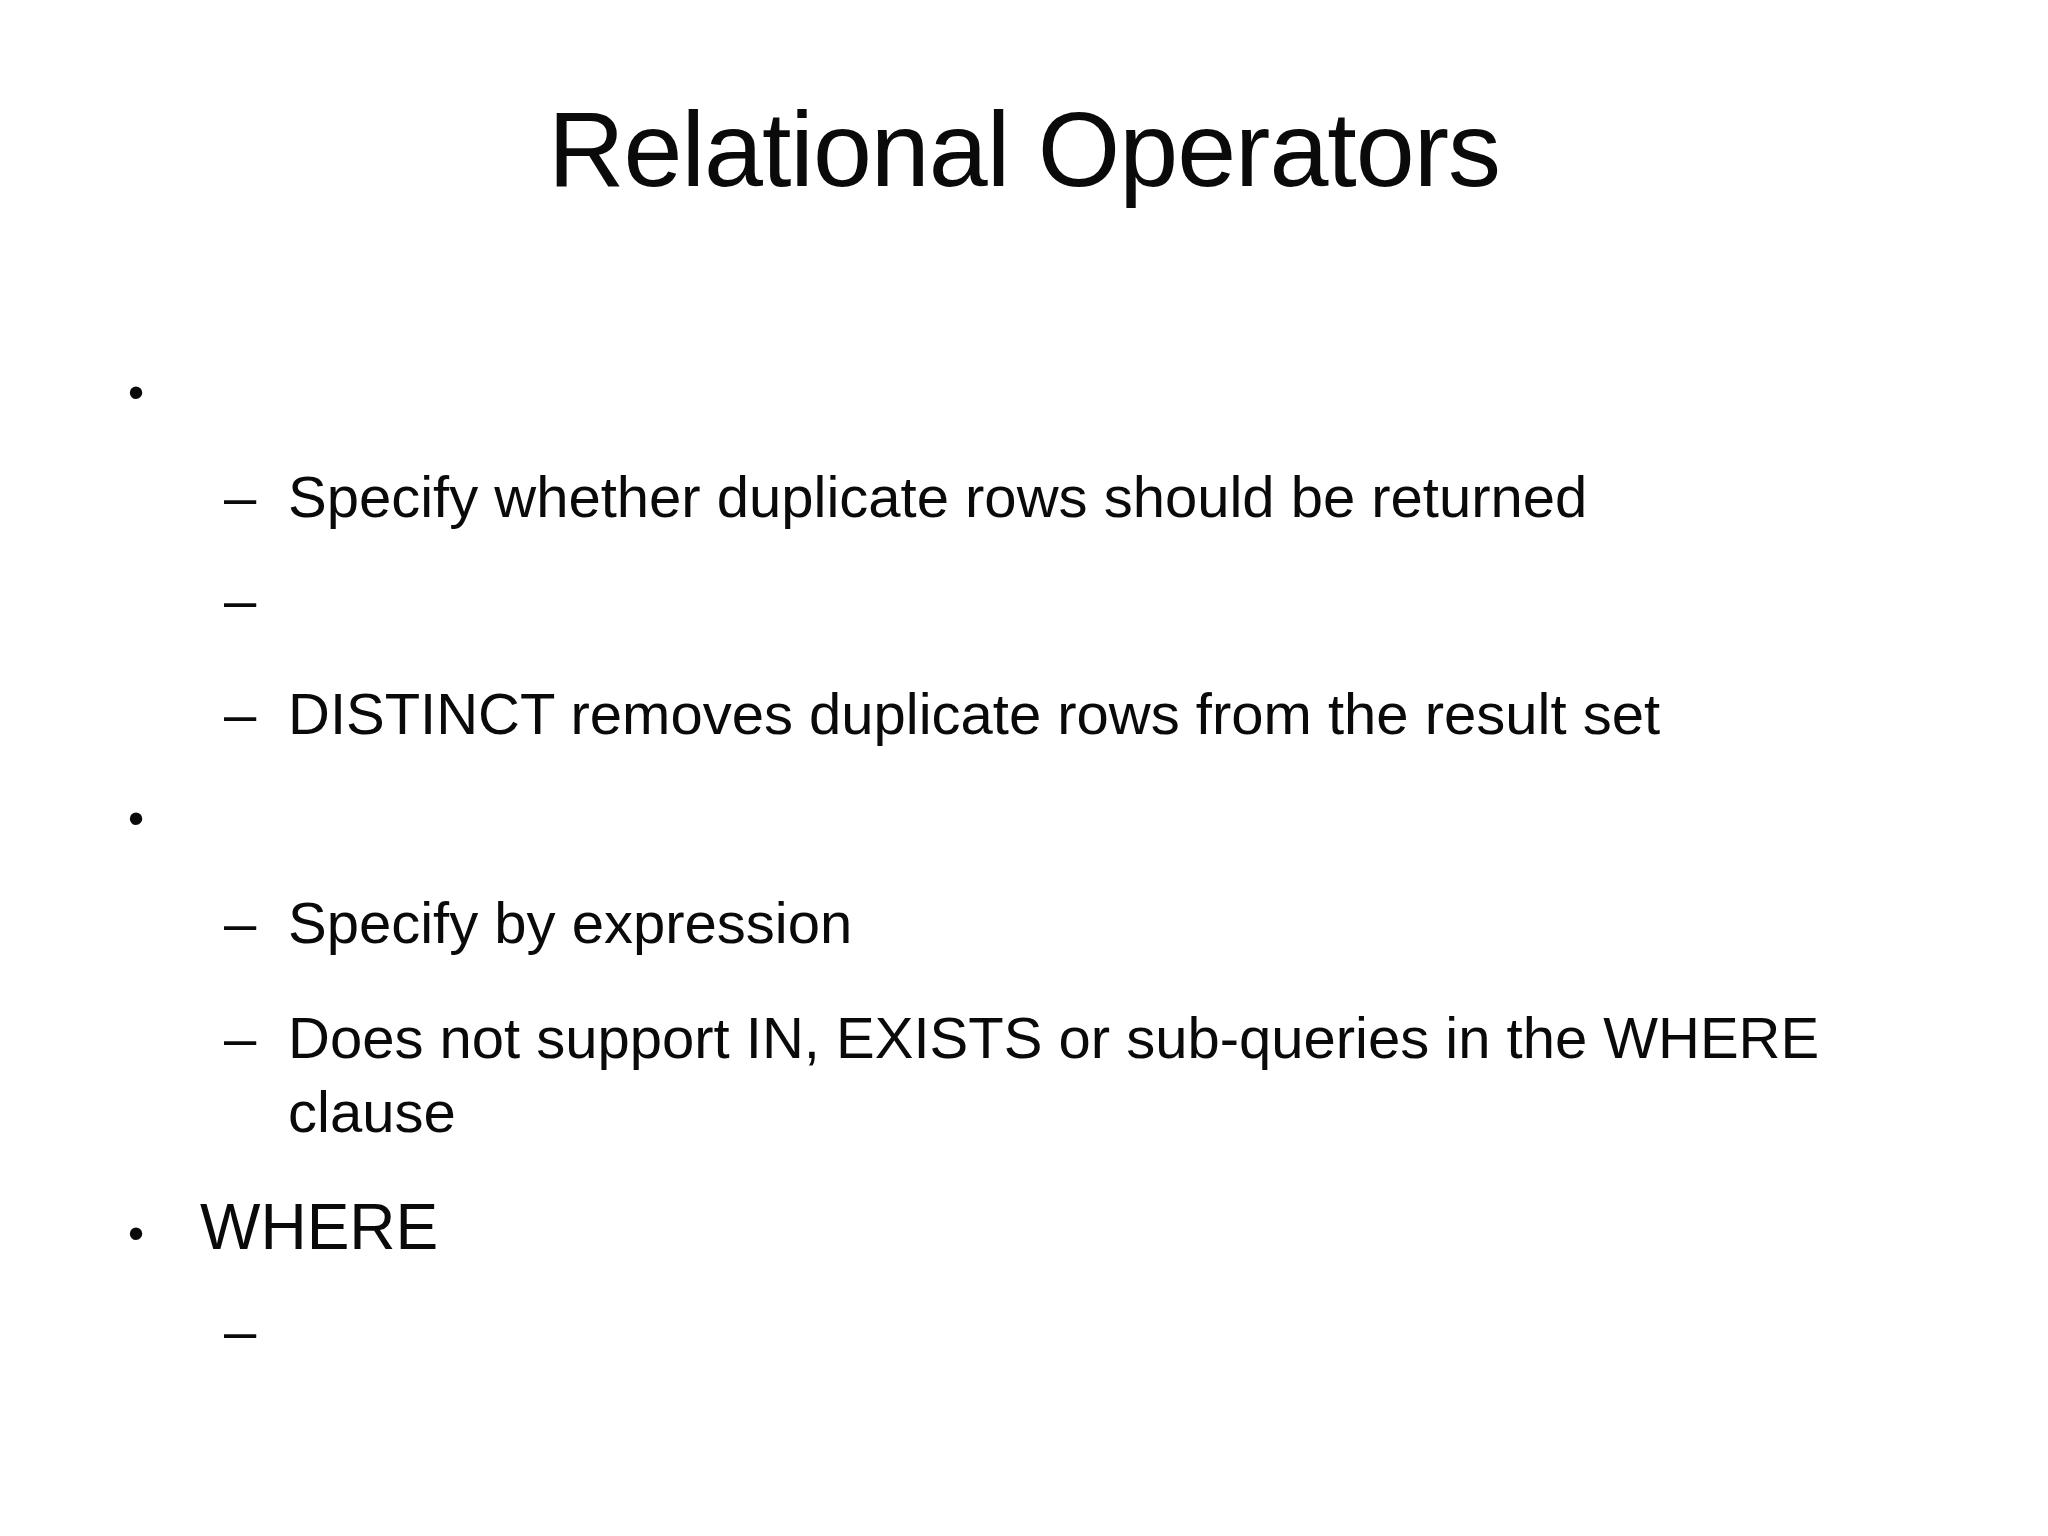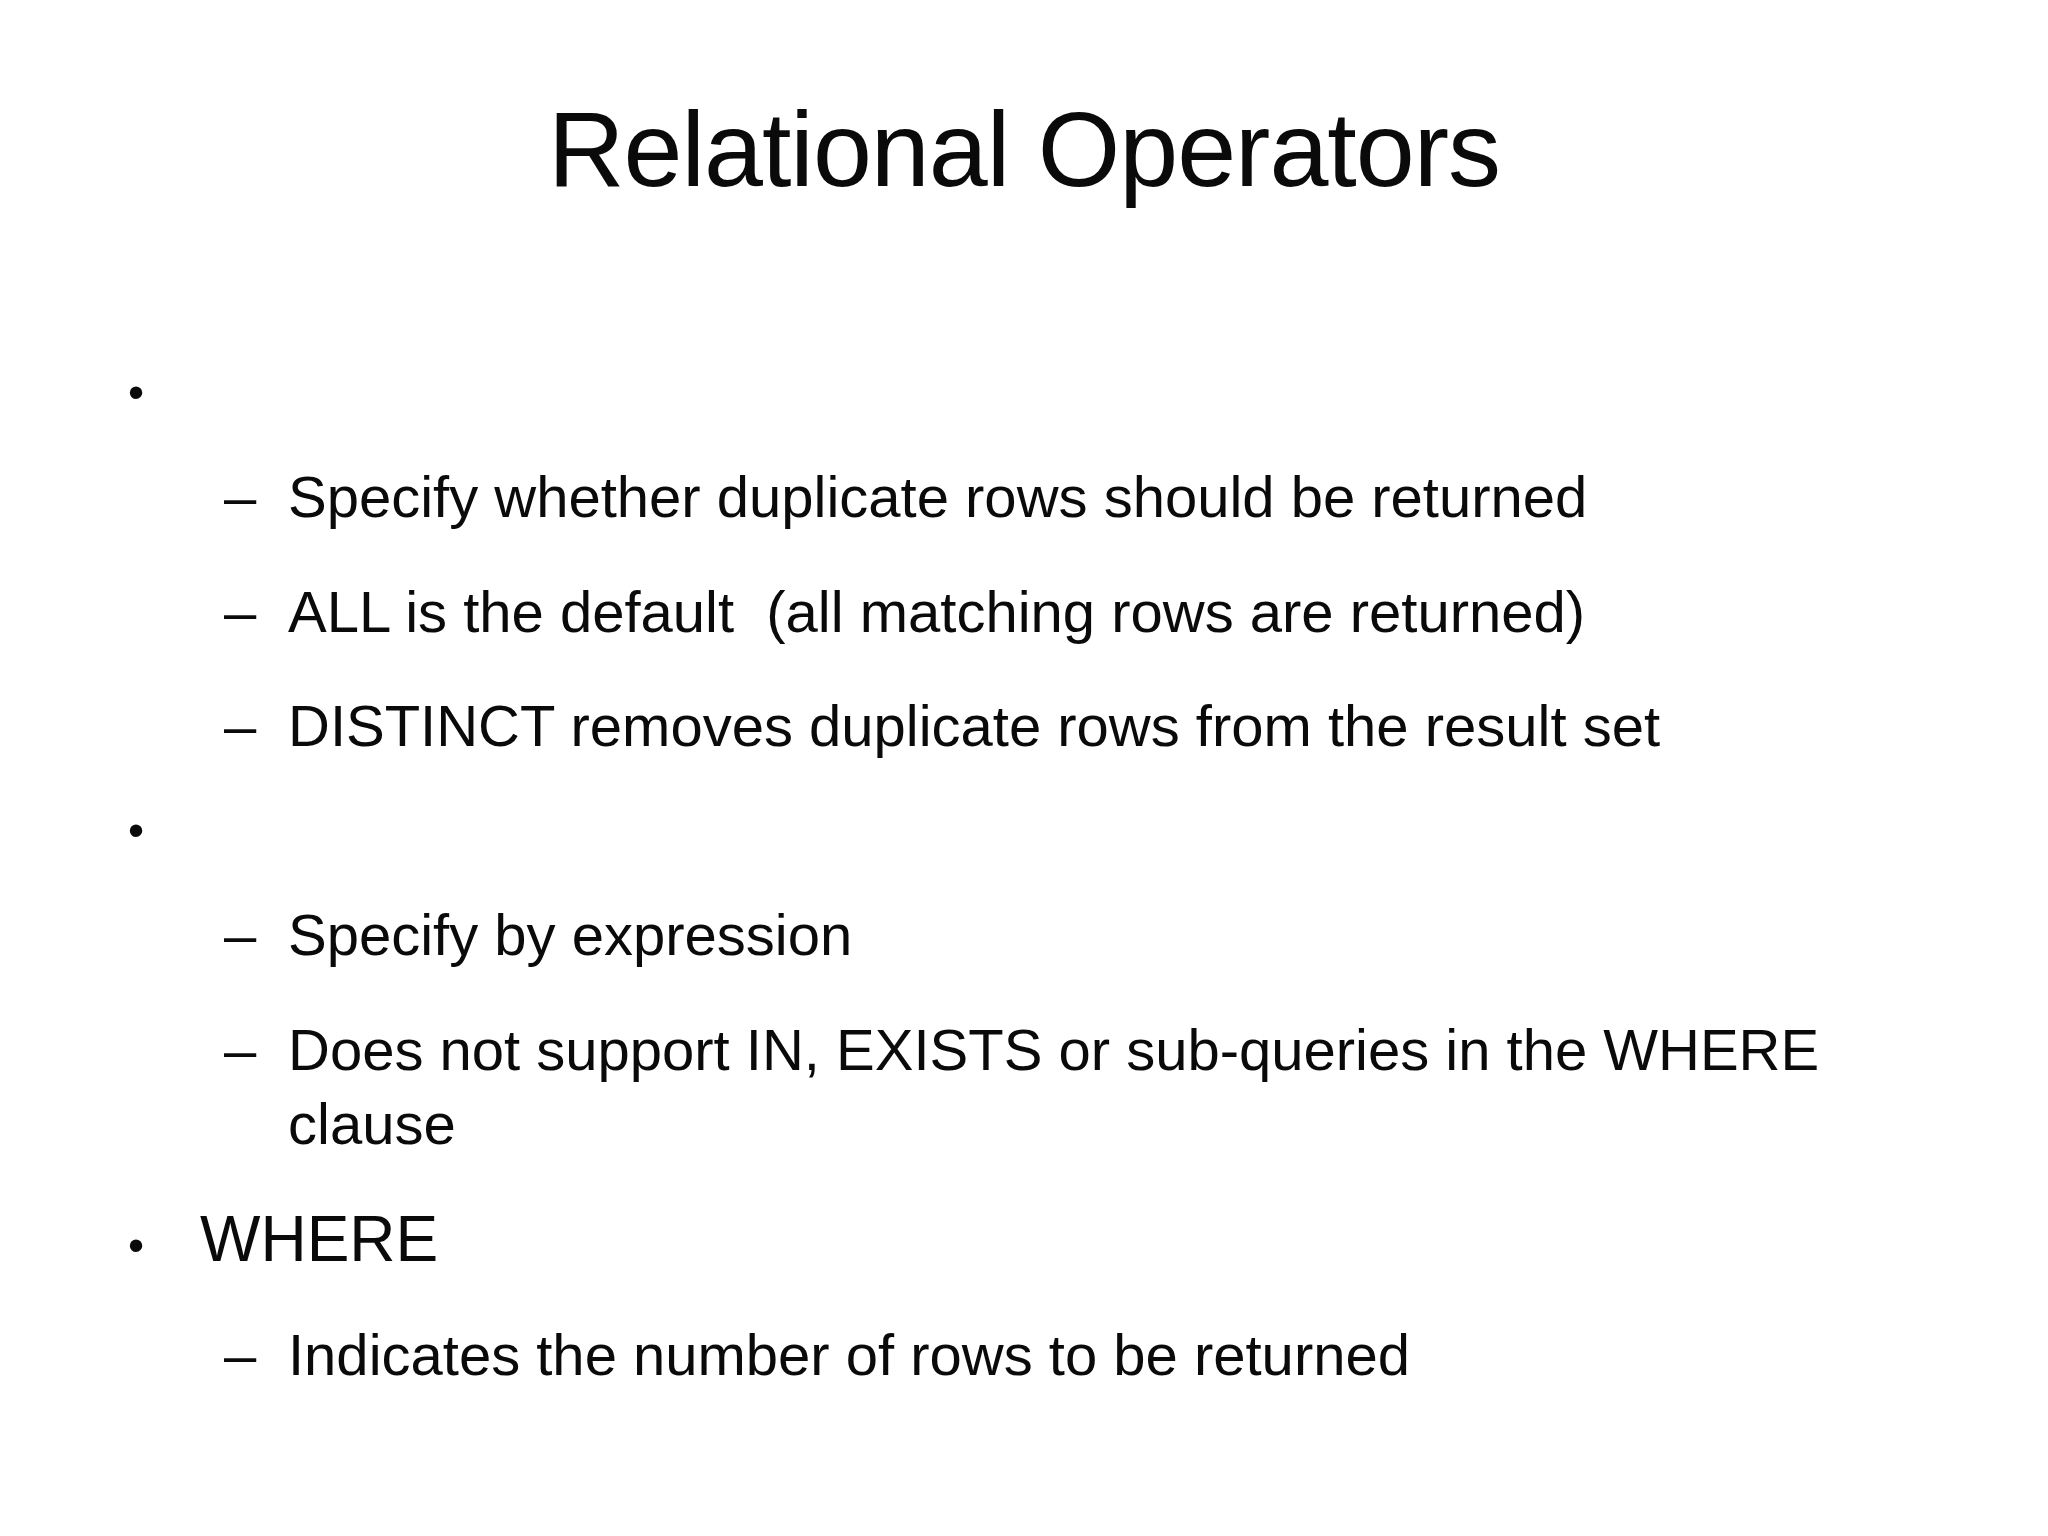--- a/index.html
+++ b/index.html
@@ -72,21 +72,20 @@
 
     <div class="l1 first">
       <span class="m1">•</span>
     </div>
     <div class="l2">
       <span class="m2">–</span>
       <span class="text">Specify whether duplicate rows should be returned</span>
     </div>
     <div class="l2">
       <span class="m2">–</span>
-      <span class="text">ALL is the default  (all matching rows are returned)</span>
     </div>
     <div class="l2">
       <span class="m2">–</span>
       <span class="text">DISTINCT removes duplicate rows from the result set</span>
     </div>
 
     <div class="l1">
       <span class="m1">•</span>
     </div>
     <div class="l2">
@@ -97,17 +96,16 @@
       <span class="m2">–</span>
       <span class="text">Does not support IN, EXISTS or sub-queries in the WHERE clause</span>
     </div>
 
     <div class="l1">
       <span class="m1">•</span>
       <span class="text">WHERE</span>
     </div>
     <div class="l2">
       <span class="m2">–</span>
-      <span class="text">Indicates the number of rows to be returned</span>
     </div>
 
   </div>
 </div>
 
 </body></html>

